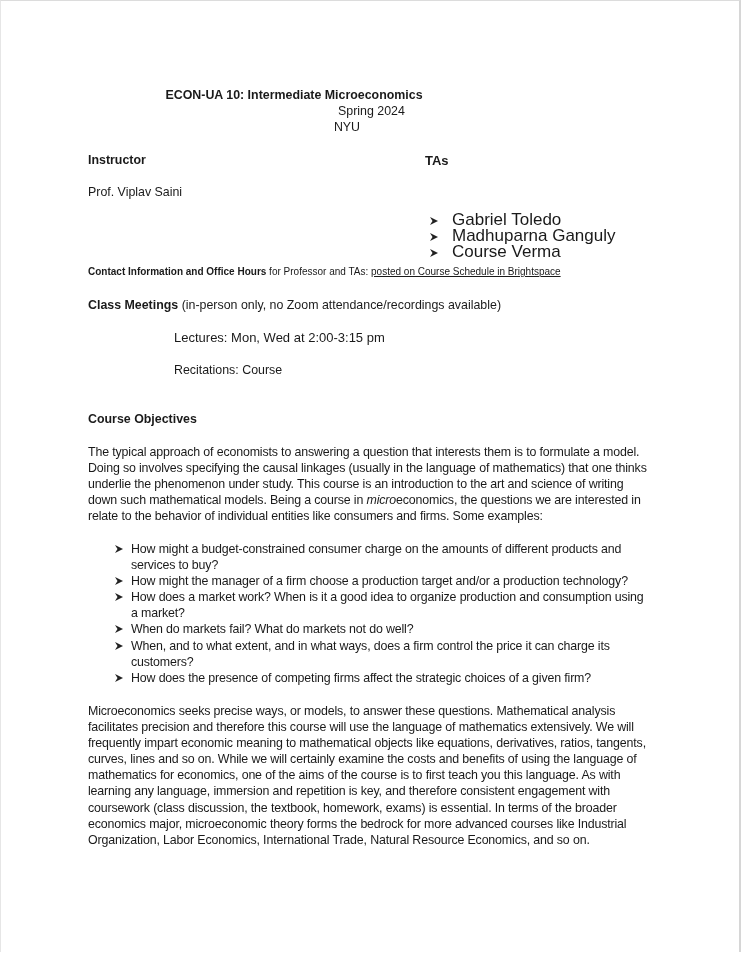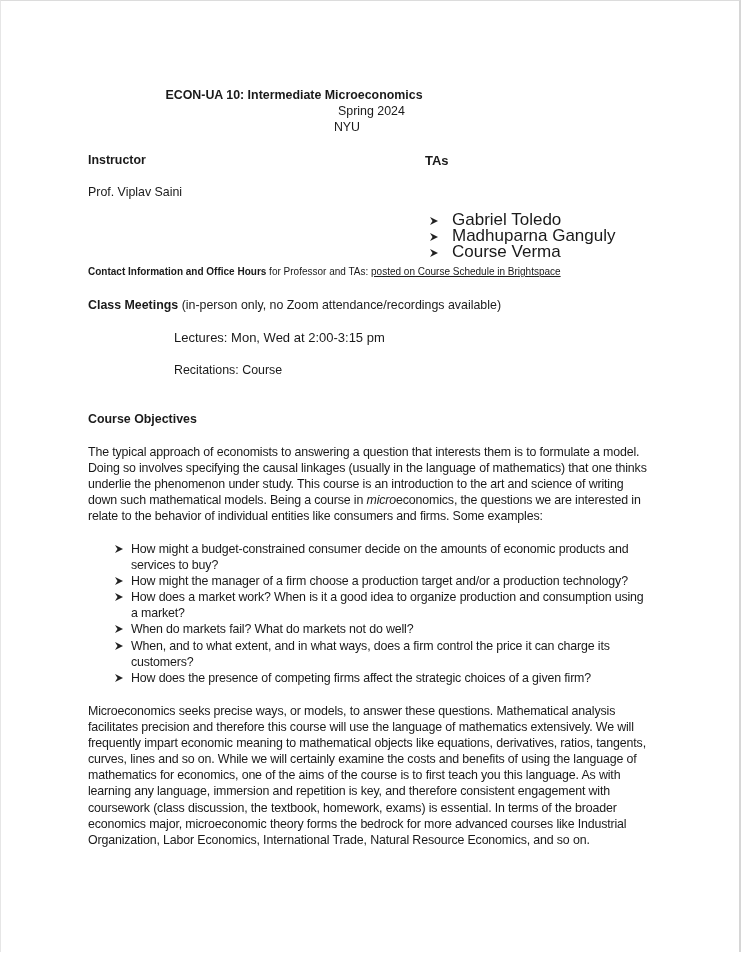--- a/index.html
+++ b/index.html
@@ -75,21 +75,21 @@
   <div class="abs bold" style="left:87px;top:411px;font-size:12.4px;">Course Objectives</div>
 
   <div class="content" style="top:443px;">
     <p class="para" style="top:0;margin:0;"><span>The typical approach of economists to answering a question that interests them is to formulate a model. Doing so involves specifying the causal linkages (usually in the language of mathematics) that one thinks underlie the phenomenon under study. This course is an introduction to the art and science of writing down such mathematical models. Being a course in </span><i>micro</i><span>economics, the questions we are interested in relate to the behavior of individual entities like consumers and firms. Some examples:</span></p>
 
     <ul class="obj-list" style="top:97px;">
       <li>
           <svg class="arrow" viewBox="0 0 10 10">
             <path d="M1 1 L9 5 L1 9 L3.5 5 Z" fill="#222"></path>
           </svg>
-          <span class="txt">How might a budget-constrained consumer decide on the amounts of economic products and services to buy?</span>
+          <span class="txt">How might a budget-constrained consumer charge on the amounts of different products and services to buy?</span>
         </li>
       <li>
           <svg class="arrow" viewBox="0 0 10 10">
             <path d="M1 1 L9 5 L1 9 L3.5 5 Z" fill="#222"></path>
           </svg>
           <span class="txt">How might the manager of a firm choose a production target and/or a production technology?</span>
         </li>
       <li>
           <svg class="arrow" viewBox="0 0 10 10">
             <path d="M1 1 L9 5 L1 9 L3.5 5 Z" fill="#222"></path>

